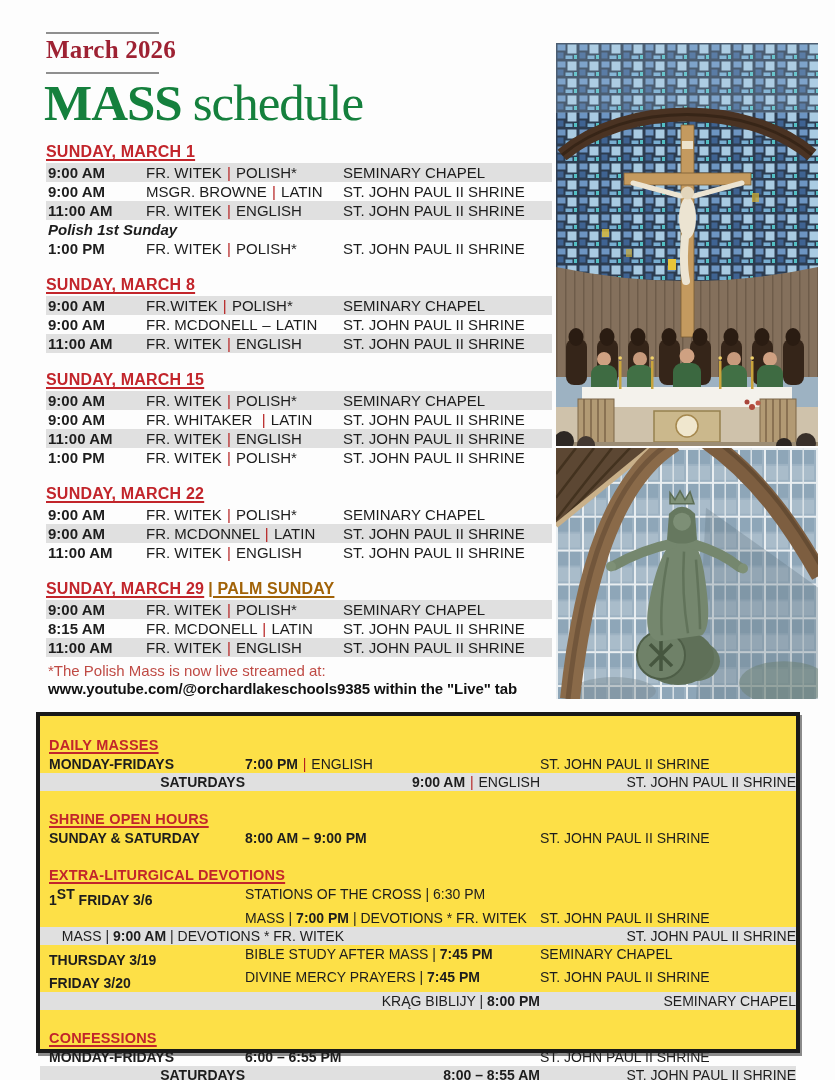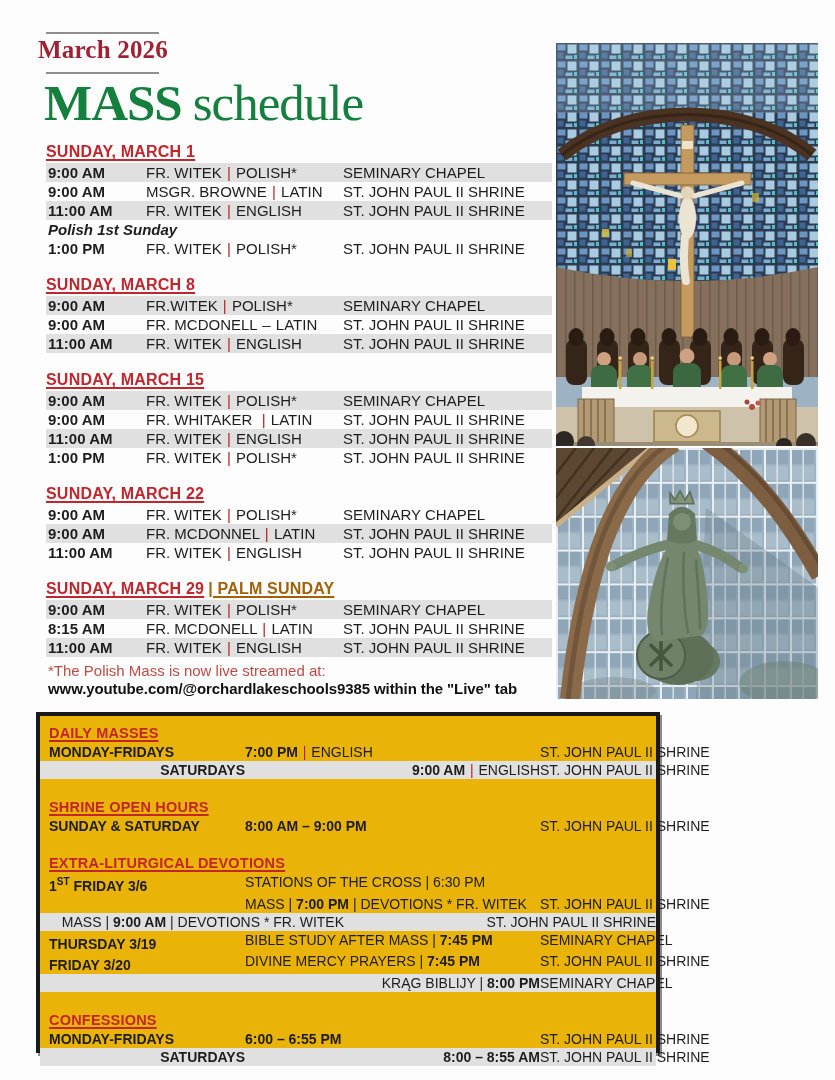--- a/index.html
+++ b/index.html
@@ -5,21 +5,21 @@
   html,body{margin:0;padding:0;}
   body{
     width:835px;height:1080px;position:relative;overflow:hidden;
     background:#fdfdfd;color:#1d1d1d;
     font-family:"Liberation Sans",sans-serif;
     -webkit-font-smoothing:antialiased;
   }
   .rule{position:absolute;left:46px;width:113px;border-top:2px solid #8f8f8f;height:0;}
   #rule-top{top:32px;} #rule-bottom{top:72px;}
   .month{
-    position:absolute;left:38px;top:36px;
+    position:absolute;left:46px;top:36px;
     font-family:"Liberation Serif",serif;font-weight:bold;
     font-size:25px;color:#9e2233;letter-spacing:.2px;
   }
   .title{
     position:absolute;left:44px;top:76px;
     font-family:"Liberation Serif",serif;font-size:51px;color:#15803d;
     letter-spacing:-1px;line-height:54px;
   }
   .title .strong{font-weight:bold;}
   .title .light{font-weight:normal;margin-left:11px;}
@@ -36,32 +36,32 @@
   .p{color:#b51f1f;padding:0 1px;}
   .pk{color:#2a2a2a;}
   .loc{flex:1;white-space:nowrap;}
   .note{font-weight:bold;font-style:italic;}
 
   .foot{position:absolute;left:48px;top:662px;font-size:15px;line-height:17px;}
   .f1{color:#bf4a44;}
   .f2{font-weight:bold;color:#111;margin-top:1px;letter-spacing:-0.1px;}
 
   .box{
-    position:absolute;left:36px;top:712px;width:624px;height:341px;
-    box-sizing:border-box;border:4px solid #191919;background:#eab308;
-    padding-top:7px;box-shadow:2px 3px 0 rgba(0,0,0,.45);
+    position:absolute;left:36px;top:712px;width:764px;height:341px;
+    box-sizing:border-box;border:4px solid #191919;background:#fde047;
+    padding-top:19px;box-shadow:2px 3px 0 rgba(0,0,0,.45);
   }
   .bsec{margin-top:18px;}
   .bsec.first{margin-top:0;}
   .bhead{font-size:14.5px;font-weight:bold;line-height:20px;padding-left:9px;}
   .bhead .hr{letter-spacing:.2px;}
   .brow{display:flex;font-size:14px;line-height:18px;padding-left:9px;}
   .brow.shade{background:#e0e0e0;text-align:right;}
   .bl{width:196px;flex:none;font-weight:bold;white-space:nowrap;}
-  .bl sup{font-size:10px;font-weight:bold;}
+  .bl sup{font-size:14px;font-weight:bold;}
   .bm{width:295px;flex:none;white-space:nowrap;}
   .bm b{font-weight:bold;}
   .bloc{flex:1;white-space:nowrap;}
 
   .photo{position:absolute;left:556px;width:262px;overflow:hidden;background:#9db2c2;}
   #photo-top{top:43px;height:403px;}
   #photo-bottom{top:448px;height:251px;}
   .photo svg{display:block;width:100%;height:100%;}
 </style>
 </head>

